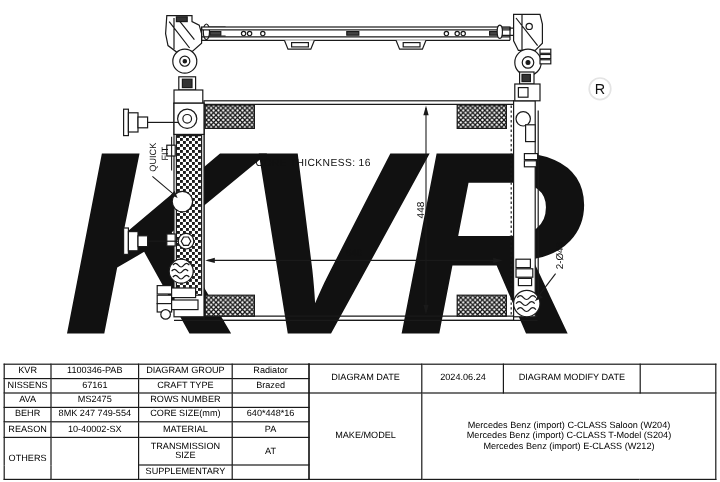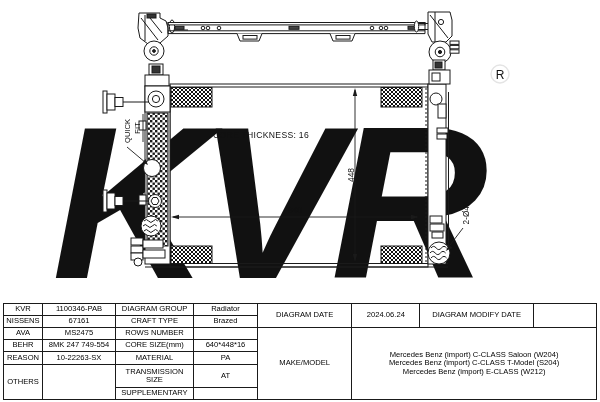--- a/index.html
+++ b/index.html
@@ -234,21 +234,21 @@
       <td></td>
     </tr>
     <tr style="height:12px">
       <td>BEHR</td>
       <td class="mm-line">8MK 247 749-554</td>
       <td>CORE SIZE(mm)</td>
       <td>640*448*16</td>
     </tr>
     <tr style="height:13px">
       <td>REASON</td>
-      <td>10-22263-SX</td>
+      <td>10-40002-SX</td>
       <td>MATERIAL</td>
       <td>PA</td>
     </tr>
     <tr style="height:23px">
       <td rowspan="2">OTHERS</td>
       <td rowspan="2"></td>
       <td>TRANSMISSION SIZE</td>
       <td>AT</td>
     </tr>
     <tr style="height:12px">

